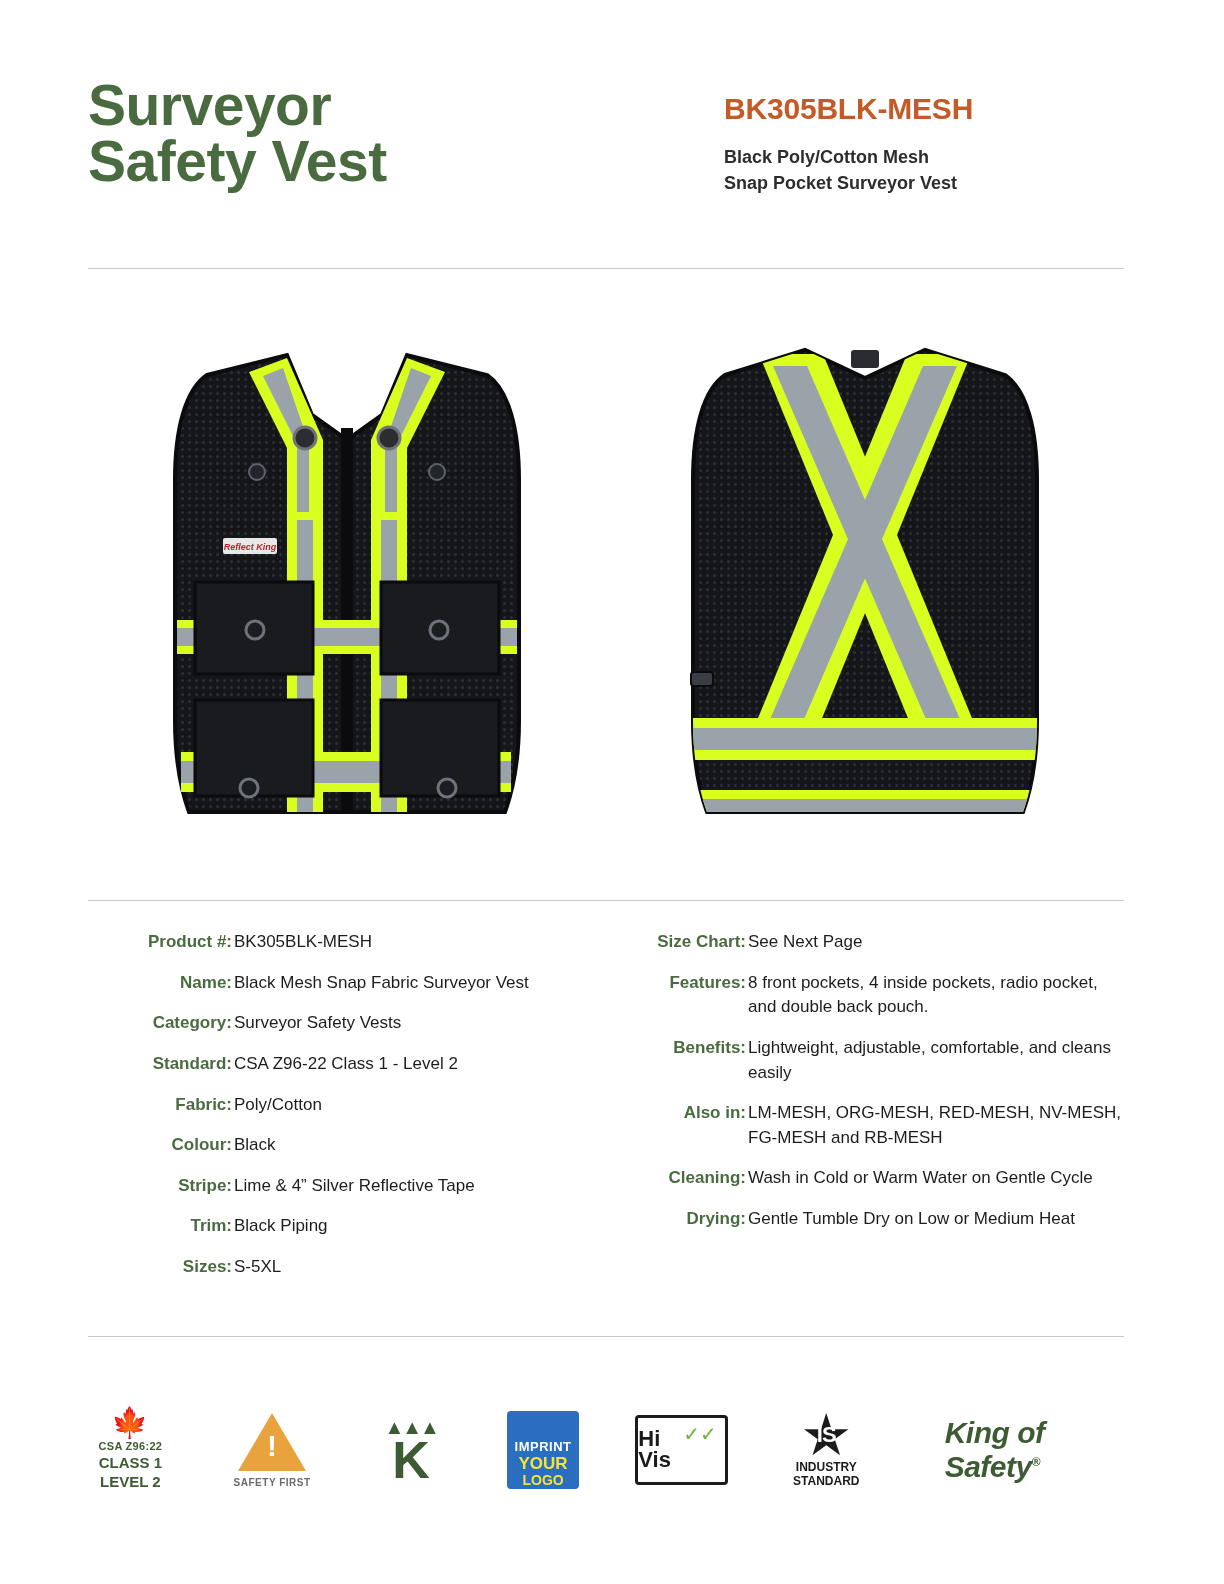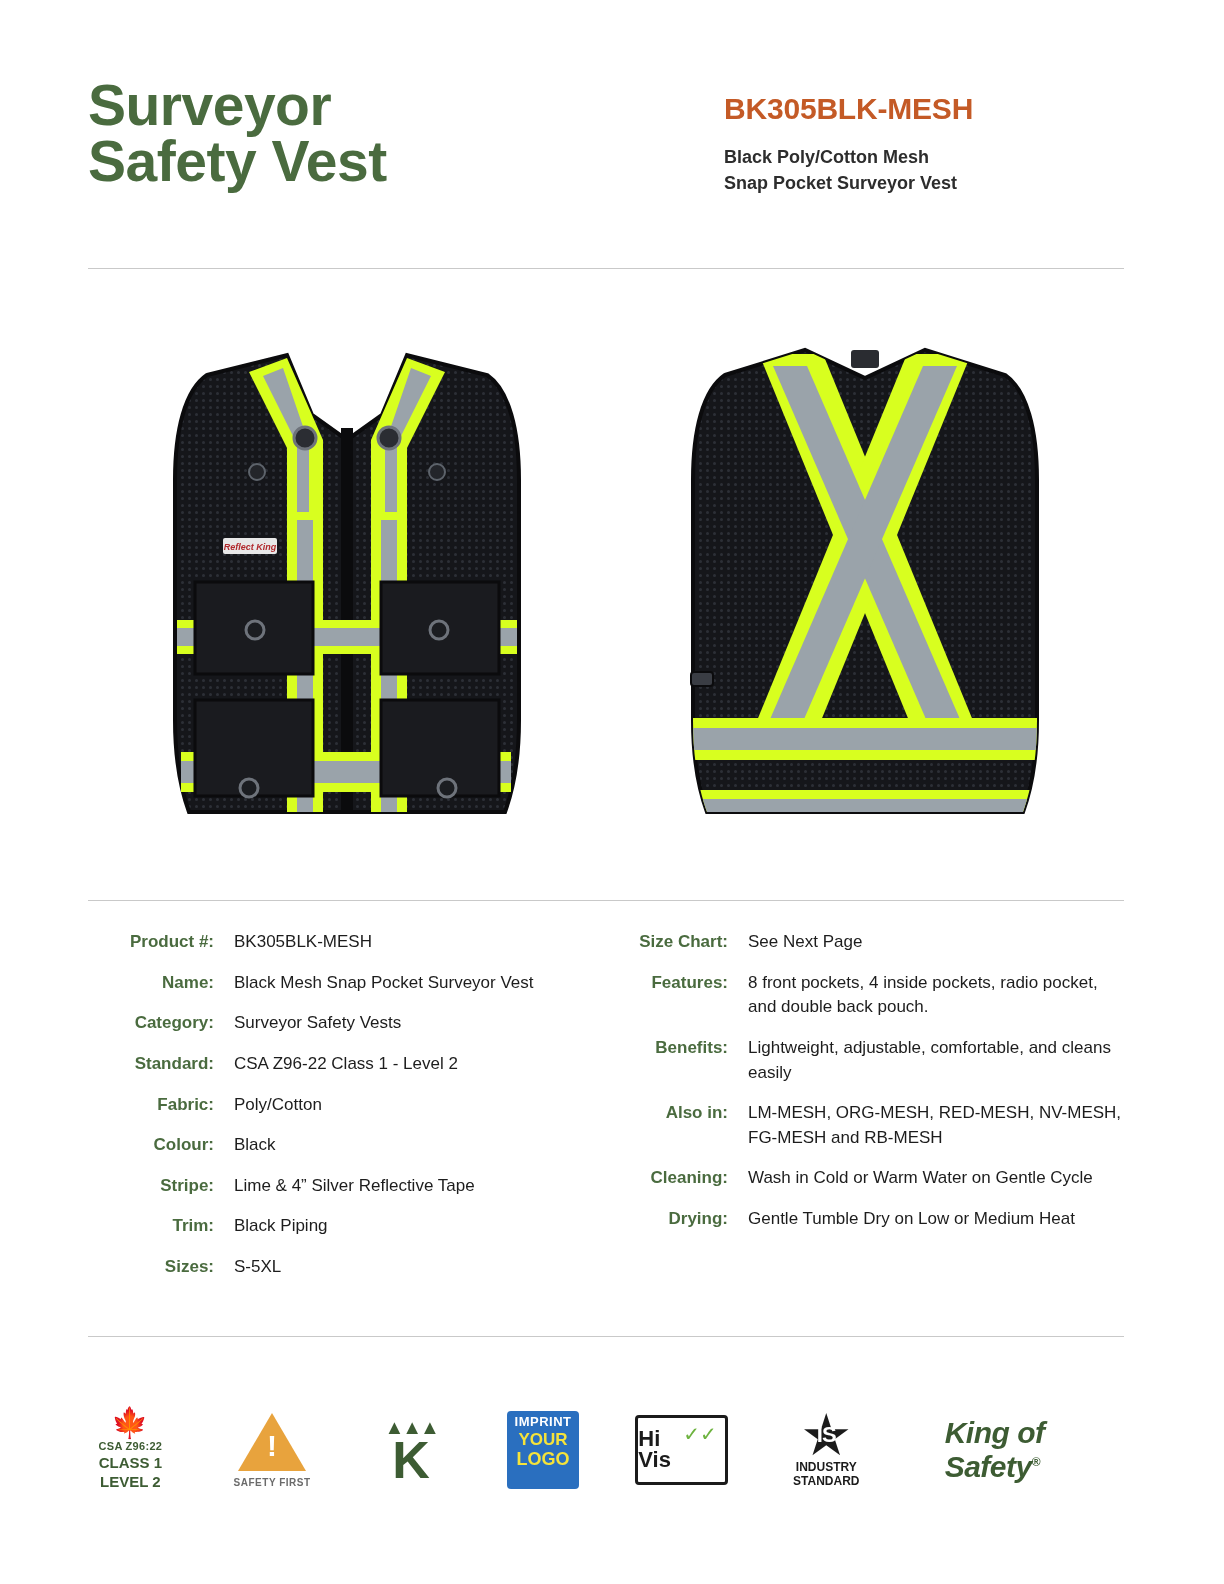--- a/index.html
+++ b/index.html
@@ -86,21 +86,21 @@
   }
   .spec-col { width: 504px; }
   .spec-row {
     display: flex;
     margin-bottom: 16px;
     align-items: baseline;
   }
   .spec-label {
     width: 146px;
     text-align: right;
-    padding-right: 20px;
+    padding-right: 2px;
     font-size: 17px;
     font-weight: bold;
     color: #4a6b3f;
     flex: 0 0 146px;
     line-height: 1.3;
   }
   .spec-value {
     font-size: 17px;
     color: #1d1d1d;
     line-height: 1.45;
@@ -162,27 +162,27 @@
   .kcrown .crown { font-size: 20px; line-height: 1; letter-spacing: -2px; }
   .kcrown .k { font-size: 52px; font-weight: bold; line-height: 0.9; }
 
   
   .imprint {
     width: 82px; height: 78px;
     background: #2a6fbf;
     border-radius: 4px;
     color: #fff;
     display: flex; flex-direction: column;
-    align-items: center; justify-content: flex-start;
+    align-items: center; justify-content: flex-end;
     font-weight: bold; line-height: 1.12;
     padding-top: 4px;
   }
   .imprint .l1 { font-size: 13px; letter-spacing: 0.5px; }
   .imprint .l2 { font-size: 17px; color: #f5e33a; }
-  .imprint .l3 { font-size: 18px; color: #f5e33a; }
+  .imprint .l3 { font-size: 14px; color: #f5e33a; }
 
   
   .hivis {
     width: 104px; height: 70px;
     border: 3px solid #1b1b1b;
     border-radius: 4px;
     display: flex; align-items: center; justify-content: flex-start;
     position: relative;
   }
   .hivis .txt { font-weight: bold; color: #1b1b1b; font-size: 22px; line-height: 0.95; text-align: left; }
@@ -325,21 +325,21 @@
   <div class="rule rule-mid"></div>
 
   <div class="specs">
     <div class="spec-col left">
       <div class="spec-row">
         <div class="spec-label">Product #:</div>
         <div class="spec-value">BK305BLK-MESH</div>
       </div>
       <div class="spec-row">
         <div class="spec-label">Name:</div>
-        <div class="spec-value">Black Mesh Snap Pocket Surveyor Vest</div>
+        <div class="spec-value">Black Mesh Snap Fabric Surveyor Vest</div>
       </div>
       <div class="spec-row">
         <div class="spec-label">Category:</div>
         <div class="spec-value">Surveyor Safety Vests</div>
       </div>
       <div class="spec-row">
         <div class="spec-label">Standard:</div>
         <div class="spec-value">CSA Z96-22  Class 1 - Level 2</div>
       </div>
       <div class="spec-row">

